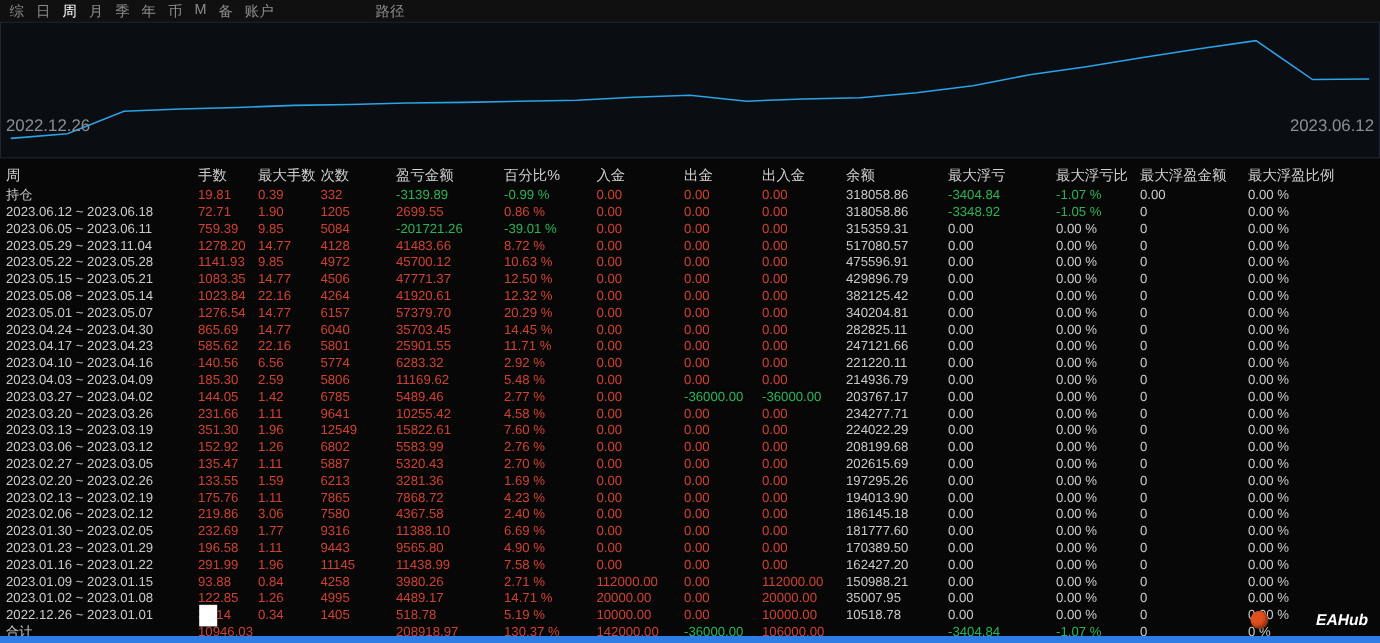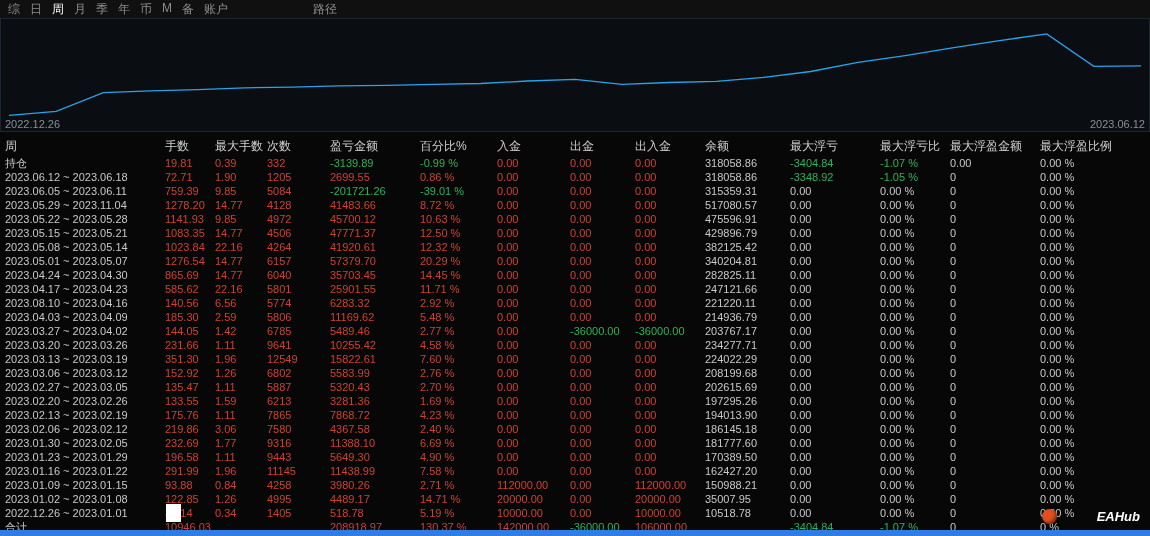--- a/index.html
+++ b/index.html
@@ -19,21 +19,21 @@
   .menu-tab { cursor:default; white-space:nowrap; }
   .menu-tab.active { color:var(--menu-active,#fff); }
   .menu-tab.gap { margin-left:75px;text-align:center; }
   
   .chart {
     position:absolute; top:18px; left:0; width:1150px; height:114px;
     background:#0a0d12; border:1px solid #1d2530;
   }
   .chart svg { position:absolute; top:0; left:0; display:block; }
   #equity-line { stroke:var(--chart-line,#2aa3e8); fill:none; stroke-width:1.3; }
-  .chart-date { position:absolute; bottom:1px; font-size:11px; color:#8a8f96; }
+  .chart-date { position:absolute; bottom:19px; font-size:14px; color:#8a8f96; }
   .chart-date.left { left:4px; }
   .chart-date.right { right:4px; }
   
   .table { position:absolute; top:138px; left:0; width:1150px; }
   .thead, .trow {
     display:grid;
     grid-template-columns:160px 50px 52px 63px 90px 77px 73px 65px 70px 85px 90px 70px 90px 110px;
     padding-left:5px;
   }
   .thead { height:16px; line-height:16px; font-size:12px; color:#d0d0d0; margin-bottom:2px; }
@@ -252,21 +252,21 @@
           <div class="cell c-pos">0.00</div>
           <div class="cell c-pos">0.00</div>
           <div class="cell c-pos">0.00</div>
           <div class="cell c-neu">247121.66</div>
           <div class="cell c-neu">0.00</div>
           <div class="cell c-neu">0.00 %</div>
           <div class="cell c-neu">0</div>
           <div class="cell c-neu">0.00 %</div>
         </div>
         <div class="trow">
-          <div class="cell c-date">2023.08.10 ~ 2023.04.16</div>
+          <div class="cell c-date">2023.04.10 ~ 2023.04.16</div>
           <div class="cell c-pos">140.56</div>
           <div class="cell c-pos">6.56</div>
           <div class="cell c-pos">5774</div>
           <div class="cell c-pos">6283.32</div>
           <div class="cell c-pos">2.92 %</div>
           <div class="cell c-pos">0.00</div>
           <div class="cell c-pos">0.00</div>
           <div class="cell c-pos">0.00</div>
           <div class="cell c-neu">221220.11</div>
           <div class="cell c-neu">0.00</div>
@@ -432,21 +432,21 @@
           <div class="cell c-neu">0.00</div>
           <div class="cell c-neu">0.00 %</div>
           <div class="cell c-neu">0</div>
           <div class="cell c-neu">0.00 %</div>
         </div>
         <div class="trow">
           <div class="cell c-date">2023.01.23 ~ 2023.01.29</div>
           <div class="cell c-pos">196.58</div>
           <div class="cell c-pos">1.11</div>
           <div class="cell c-pos">9443</div>
-          <div class="cell c-pos">5649.30</div>
+          <div class="cell c-pos">9565.80</div>
           <div class="cell c-pos">4.90 %</div>
           <div class="cell c-pos">0.00</div>
           <div class="cell c-pos">0.00</div>
           <div class="cell c-pos">0.00</div>
           <div class="cell c-neu">170389.50</div>
           <div class="cell c-neu">0.00</div>
           <div class="cell c-neu">0.00 %</div>
           <div class="cell c-neu">0</div>
           <div class="cell c-neu">0.00 %</div>
         </div>

